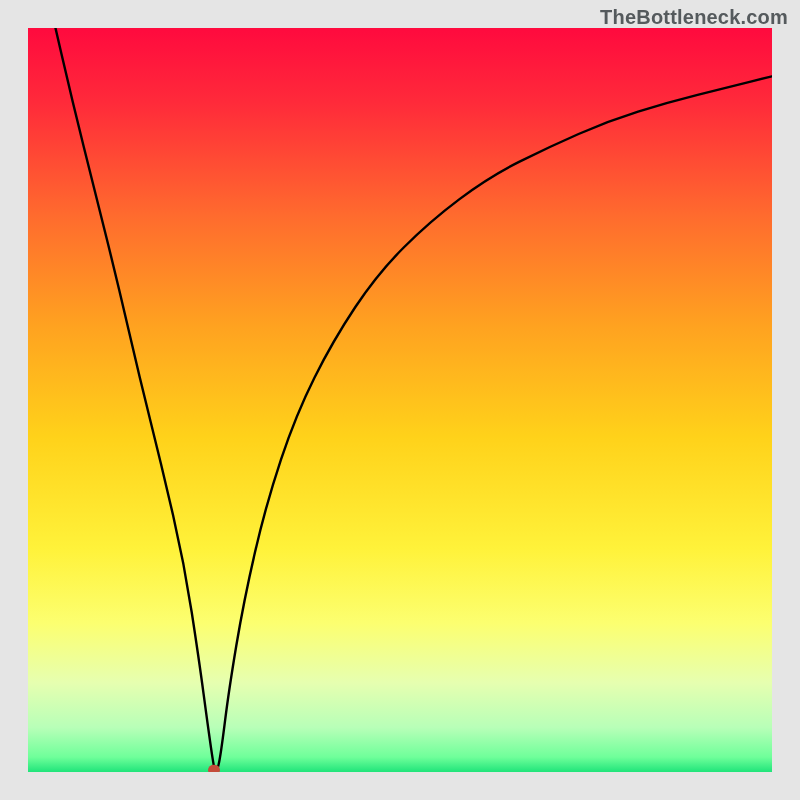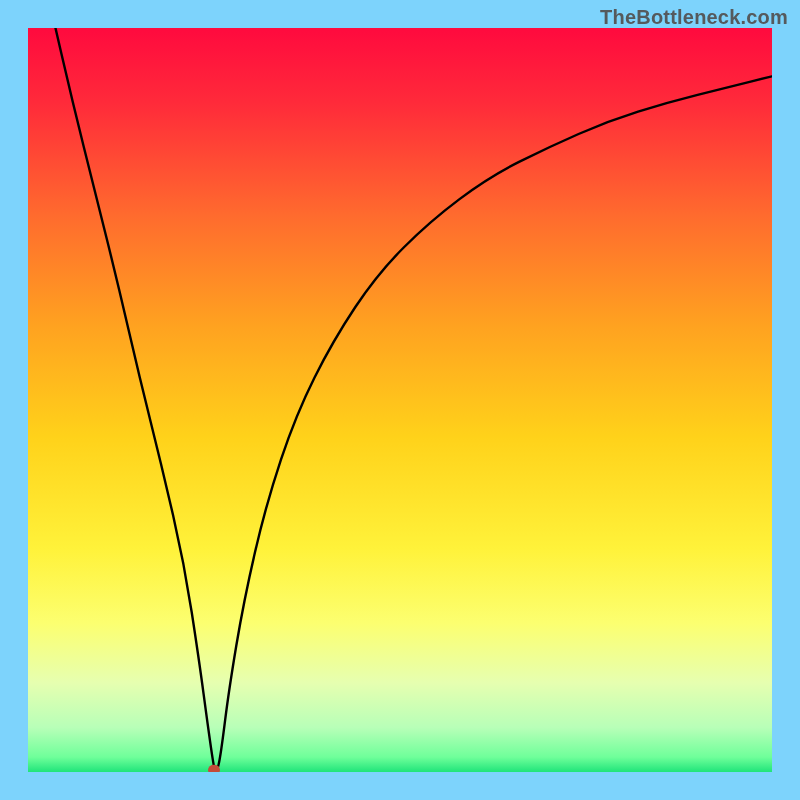--- a/index.html
+++ b/index.html
@@ -10,21 +10,21 @@
     overflow: hidden;
     background: #000;
     font-family: Arial, Helvetica, sans-serif;
   }
   .frame {
     position: absolute;
     left: 0;
     top: 0;
     width: 800px;
     height: 800px;
-    background: #7dd3fc;
+    background: #e5e5e5;
   }
   .plot {
     position: absolute;
     left: 28px;
     top: 28px;
     width: 744px;
     height: 744px;
     overflow: hidden;
   }
   .watermark {

